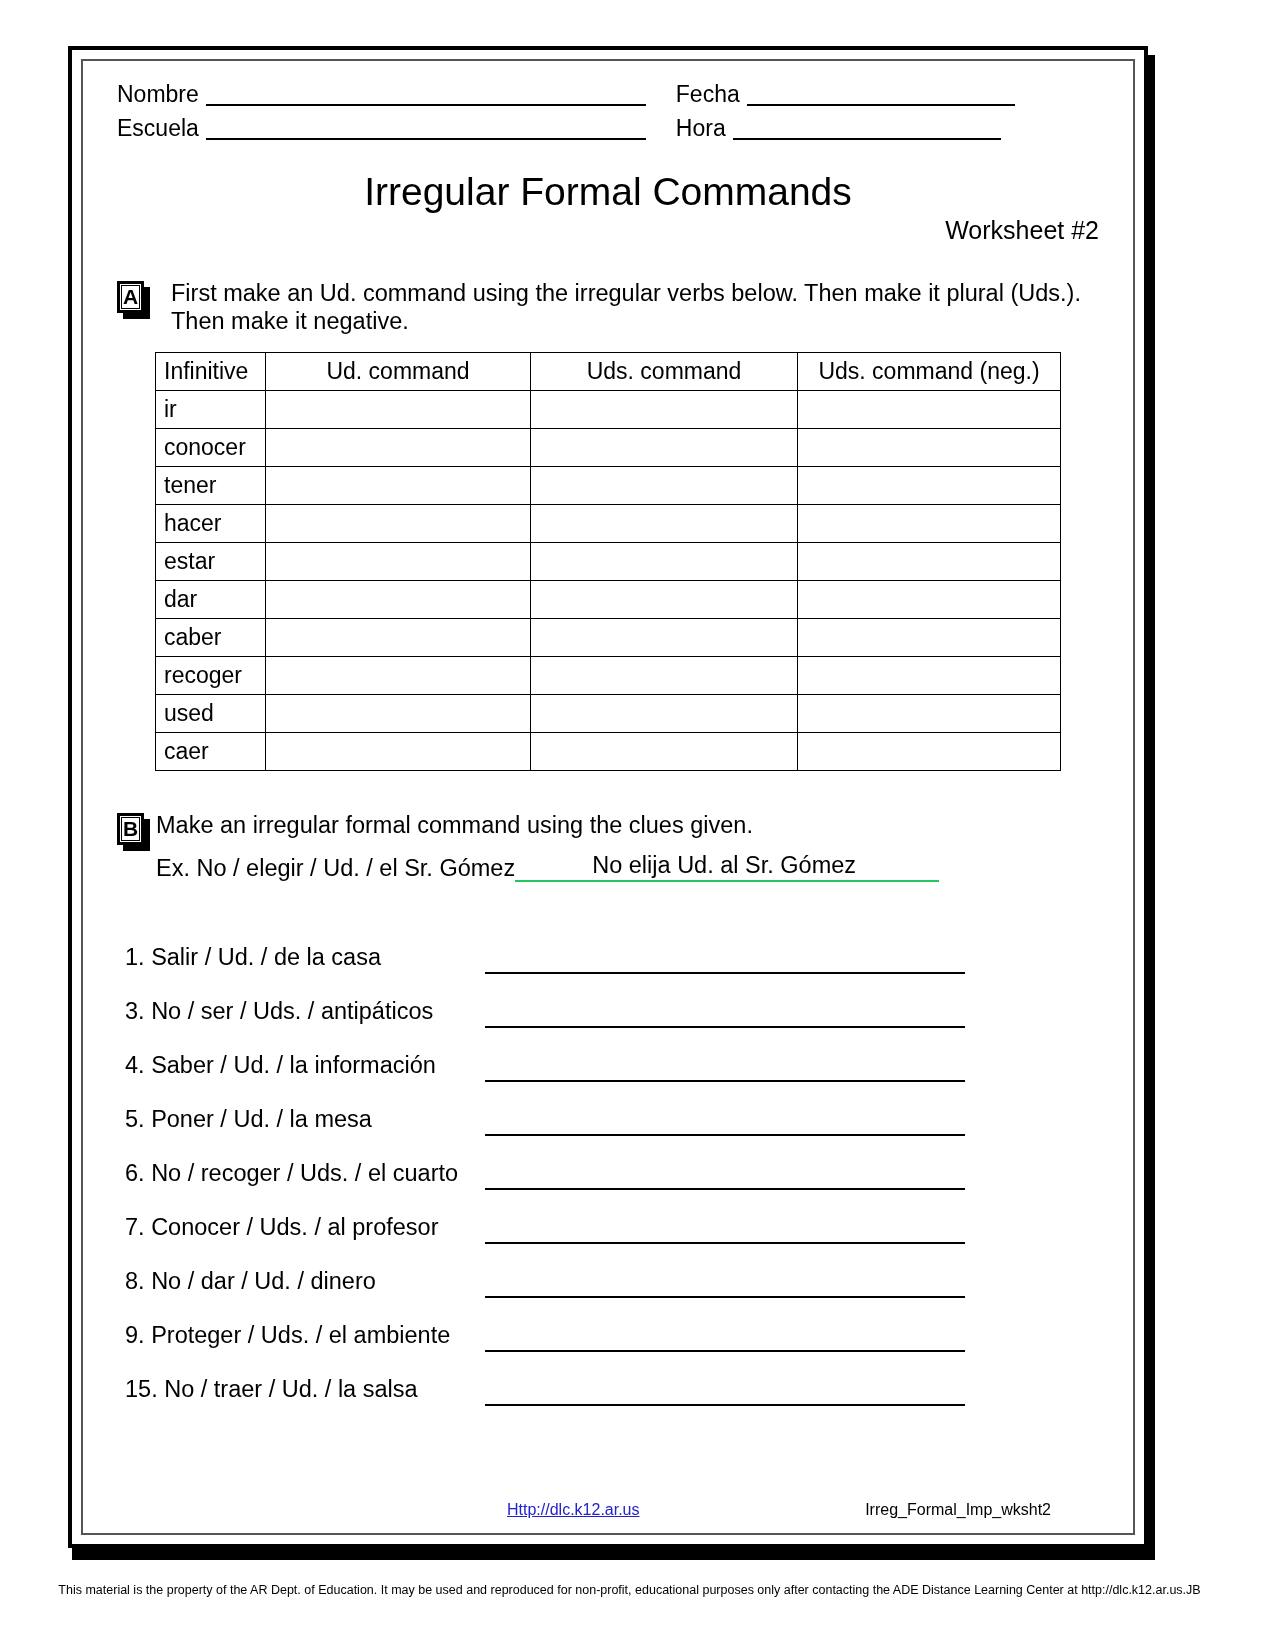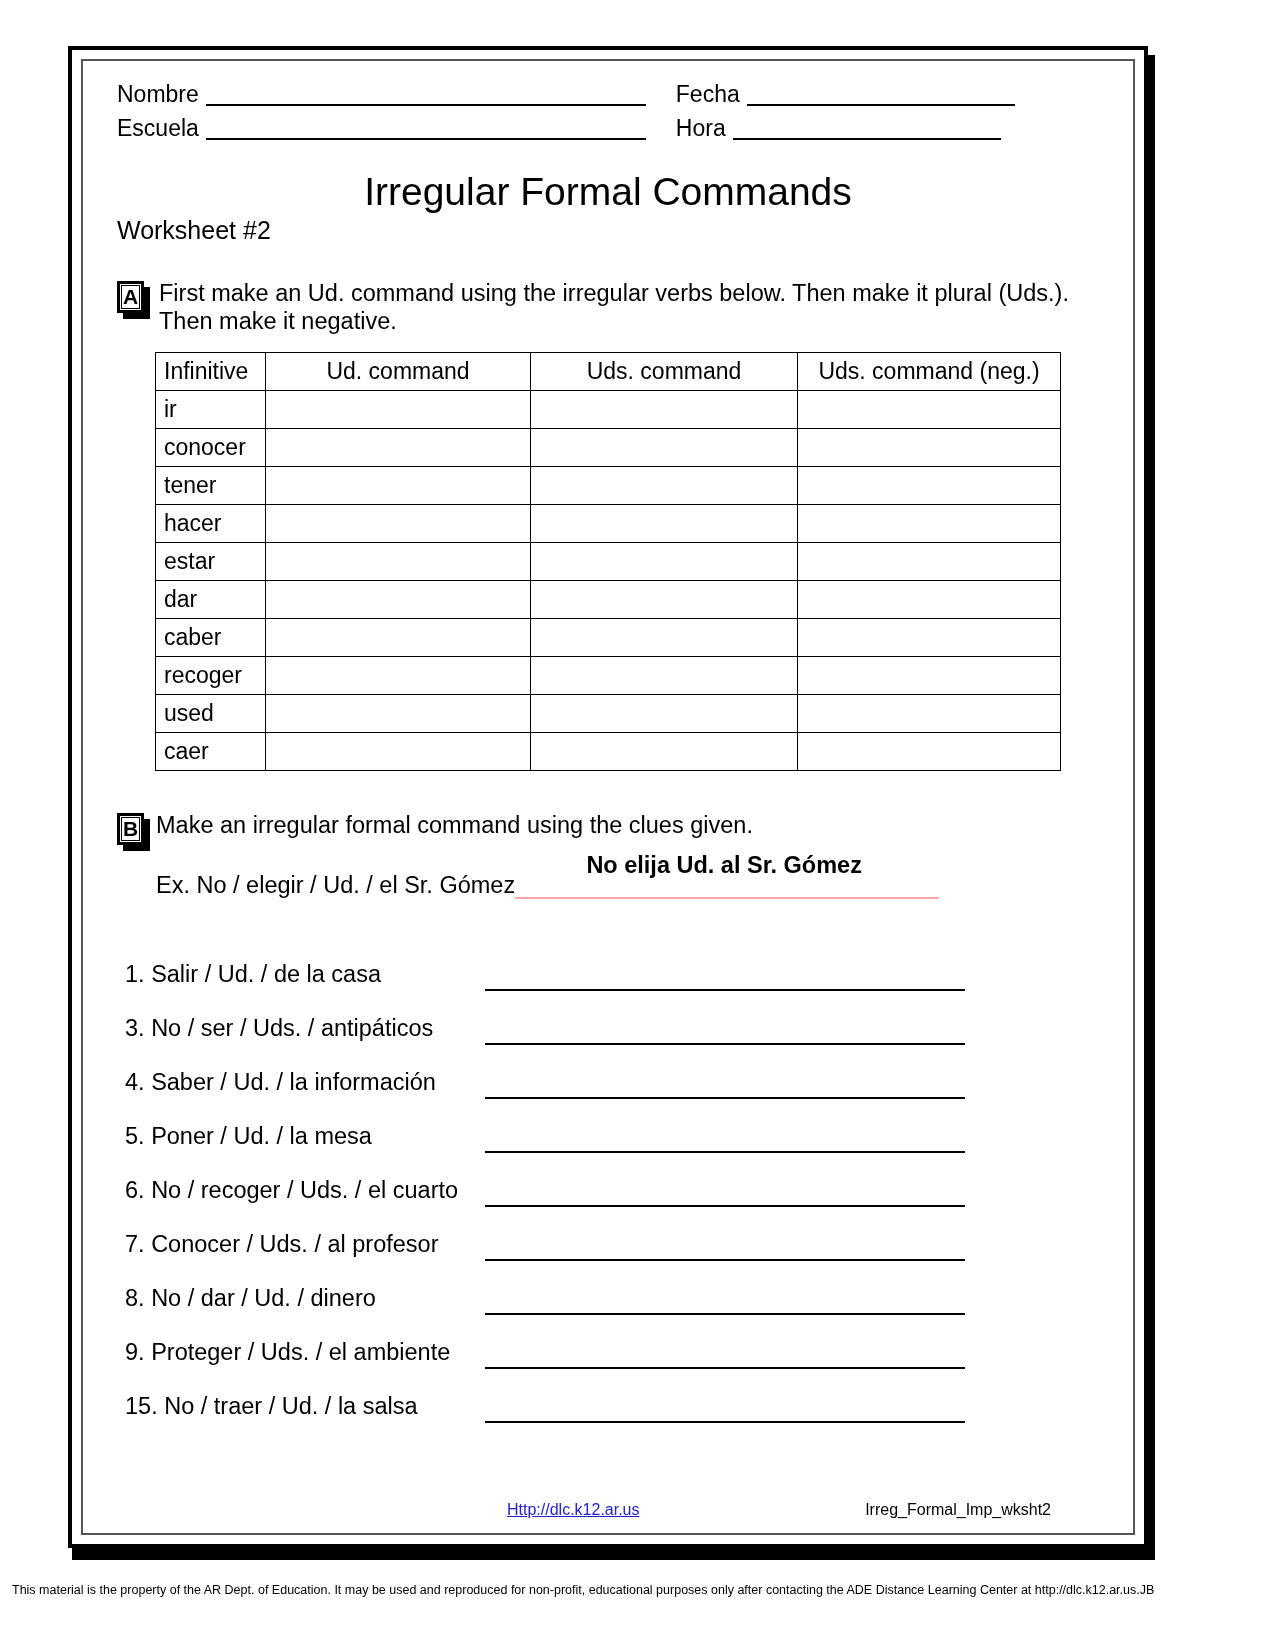--- a/index.html
+++ b/index.html
@@ -76,21 +76,21 @@
   .idgap { width: 30px; }
 
   
   .doc-title {
     text-align: center;
     font-size: 39px;
     margin-top: 30px;
     line-height: 1.12;
   }
   .doc-subtitle {
-    text-align: left;
+    text-align: right;
     font-size: 25px;
     line-height: 1.2;
     margin-top: 1px;
   }
 
   
   .section {
     display: flex;
     align-items: flex-start;
     margin-top: 34px;
@@ -130,21 +130,21 @@
     display: flex;
     align-items: center;
     justify-content: center;
     font-size: 21px;
     font-weight: bold;
     line-height: 1;
   }
   .section-text {
     font-size: 23.5px;
     line-height: 1.22;
-    margin-left: 9px;
+    margin-left: 21px;
     flex: 1 1 auto;
   }
 
   
   table.verbtable {
     border-collapse: collapse;
     margin: 16px 0 0 38px;
     width: 905px;
     table-layout: fixed;
   }
@@ -165,23 +165,23 @@
   col.c-neg { width: 263px; }
 
   
   .example-row {
     display: flex;
     align-items: flex-end;
     margin-top: 12px;
     font-size: 23.5px;
   }
   .example-answer {
-    font-weight: bold;
-    border-bottom: 2px solid #fca5a5;
-    padding: 0 20px 18px 14px;
+    font-weight: normal;
+    border-bottom: 2px solid #22c55e;
+    padding: 0 20px 1px 14px;
     min-width: 390px;
     text-align: center;
     line-height: 1.15;
   }
 
   
   .items {
     margin: 38px 0 0 8px;
   }
   .item {
@@ -223,21 +223,21 @@
     margin-right: 48px;
     color: #000000;
   }
 
   
   .copyright {
     position: absolute;
     left: 0;
     right: 16px;
     top: 1583px;
-    text-align: left;
+    text-align: center;
     font-size: 12.5px;
     line-height: 1.25;
     padding: 0 12px;
     box-sizing: border-box;
   }
 </style>
 </head>
 <body>
 
 <div class="page-shadow"></div>

